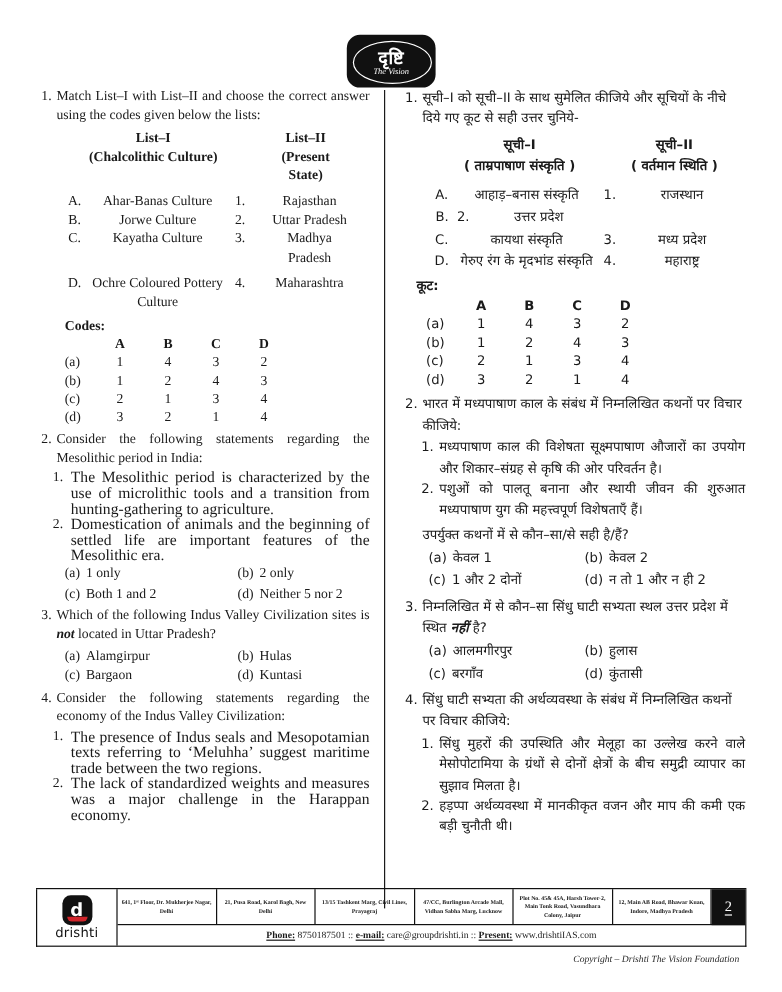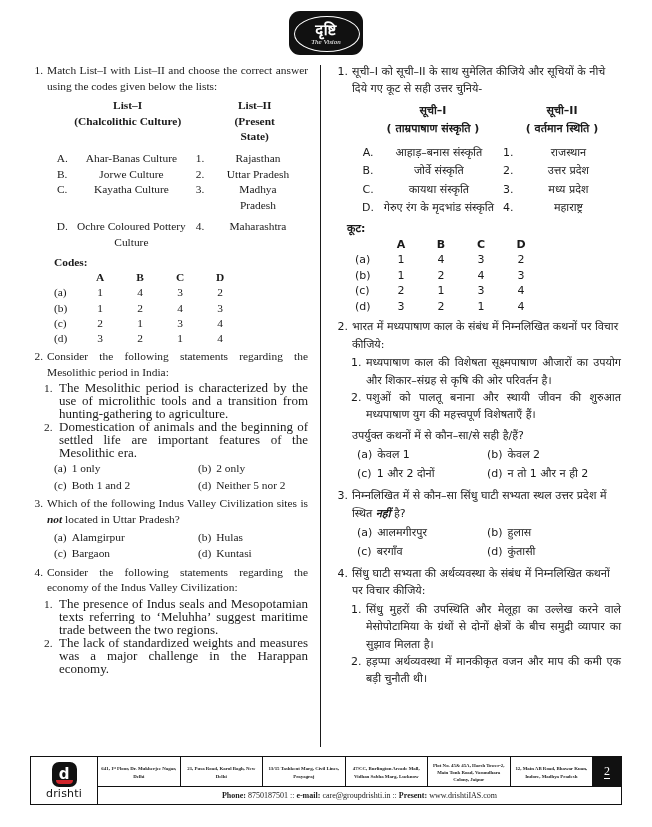--- a/index.html
+++ b/index.html
@@ -20,22 +20,22 @@
     height: 827px;
     position: relative;
     box-sizing: border-box;
     padding: 0 30px;
   }
 
   
   .logo-wrap {
     display: flex;
     justify-content: center;
-    align-items: flex-start;
-    padding-top: 11px;
+    align-items: flex-end;
+    padding-top: 21px;
     height: 52px;
   }
   .logo {
     width: 74px;
     height: 44px;
     background: #111111;
     border-radius: 11px;
     position: relative;
     display: flex;
     flex-direction: column;
@@ -312,21 +312,21 @@
   .addr-cell:last-child { border-right: none; }
   .contact-row {
     height: 17px;
     display: flex;
     align-items: center;
     justify-content: center;
     font-size: 8px;
     line-height: 10px;
     font-family: "Liberation Serif", serif;
   }
-  .contact-row b { font-weight: bold; }
+  .contact-row b { font-weight: bold; text-decoration: underline; }
   .page-num-box {
     position: absolute;
     right: 0px;
     top: 0px;
     width: 28px;
     height: 30px;
     background: #111;
     color: #fff;
     display: flex;
     align-items: center;
@@ -556,21 +556,20 @@
         </div>
 
         <div class="match-row mt6">
           <div class="lbl">A.</div>
           <div class="litem">आहाड़–बनास संस्कृति</div>
           <div class="rnum">1.</div>
           <div class="ritem">राजस्थान</div>
         </div>
         <div class="match-row">
           <div class="lbl">B.</div>
-          <div class="litem">जोर्वे संस्कृति</div>
           <div class="rnum">2.</div>
           <div class="ritem">उत्तर प्रदेश</div>
         </div>
         <div class="match-row">
           <div class="lbl">C.</div>
           <div class="litem">कायथा संस्कृति</div>
           <div class="rnum">3.</div>
           <div class="ritem">मध्य प्रदेश</div>
         </div>
         <div class="match-row">
@@ -720,15 +719,16 @@
           <div style="width:28px;flex:0 0 28px;"></div>
         </div>
         <div class="contact-row">
           <b>Phone:</b>&nbsp;<span>8750187501</span>&nbsp;<span>::</span>&nbsp;<b>e-mail:</b>&nbsp;<span>care@groupdrishti.in</span>&nbsp;<span>::</span>&nbsp;<b>Present:</b>&nbsp;<span>www.drishtiIAS.com</span>
         </div>
       </div>
       <div class="page-num-box">
         <span>2</span>
       </div>
     </div>
+    <div class="copyright">Copyright –  Drishti The Vision Foundation</div>
   </div>
 
 </div>
 
 </body></html>

